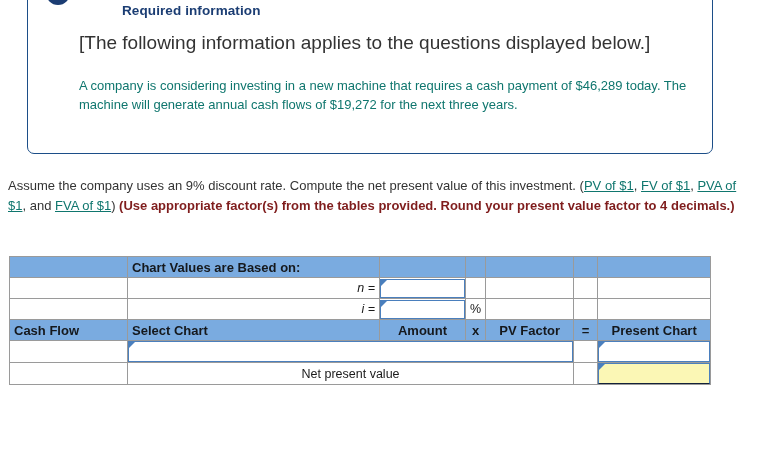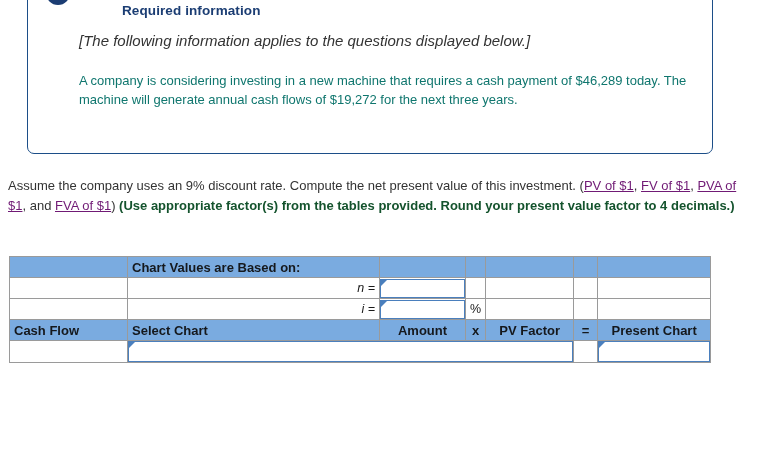--- a/index.html
+++ b/index.html
@@ -46,22 +46,21 @@
   }
   #req-title {
     font-size: 13.5px;
     font-weight: bold;
     color: #1b3d73;
     margin: 0 0 14px 0;
     letter-spacing: .1px;
     padding-left: 43px;
   }
   #req-note {
-    font-size: 15px;
-    font-style: italic;
+    font-size: 19px;
     color: #333333;
     margin: 0 0 22px 0;
   }
   #req-body {
     font-size: 13px;
     color: #0f766e;
     line-height: 19px;
     margin: 0;
     width: 612px;
   }
@@ -70,25 +69,25 @@
   #question {
     position: absolute;
     left: 8px;
     top: 176px;
     width: 740px;
     font-size: 13px;
     line-height: 19.5px;
     color: #333333;
   }
   #question a {
-    color: #701a75;
+    color: #0f766e;
     text-decoration: underline;
   }
   .bold-red {
-    color: #14532d;
+    color: #7f1d1d;
     font-weight: bold;
   }
 
   
   #worksheet {
     position: absolute;
     left: 9px;
     top: 256px;
     border-collapse: collapse;
     table-layout: fixed;
@@ -248,14 +247,22 @@
     <td></td>
     <td class="field tall" colspan="4">
           <span class="box"></span>
         </td>
     <td></td>
     <td class="field tall">
           <span class="box"></span>
         </td>
   </tr>
 
+  <tr>
+    <td></td>
+    <td class="npv-label" colspan="4">Net present value</td>
+    <td></td>
+    <td class="field tall yellow">
+          <span class="box"></span>
+        </td>
+  </tr>
 </tbody>
   </table>
 
 </body></html>

